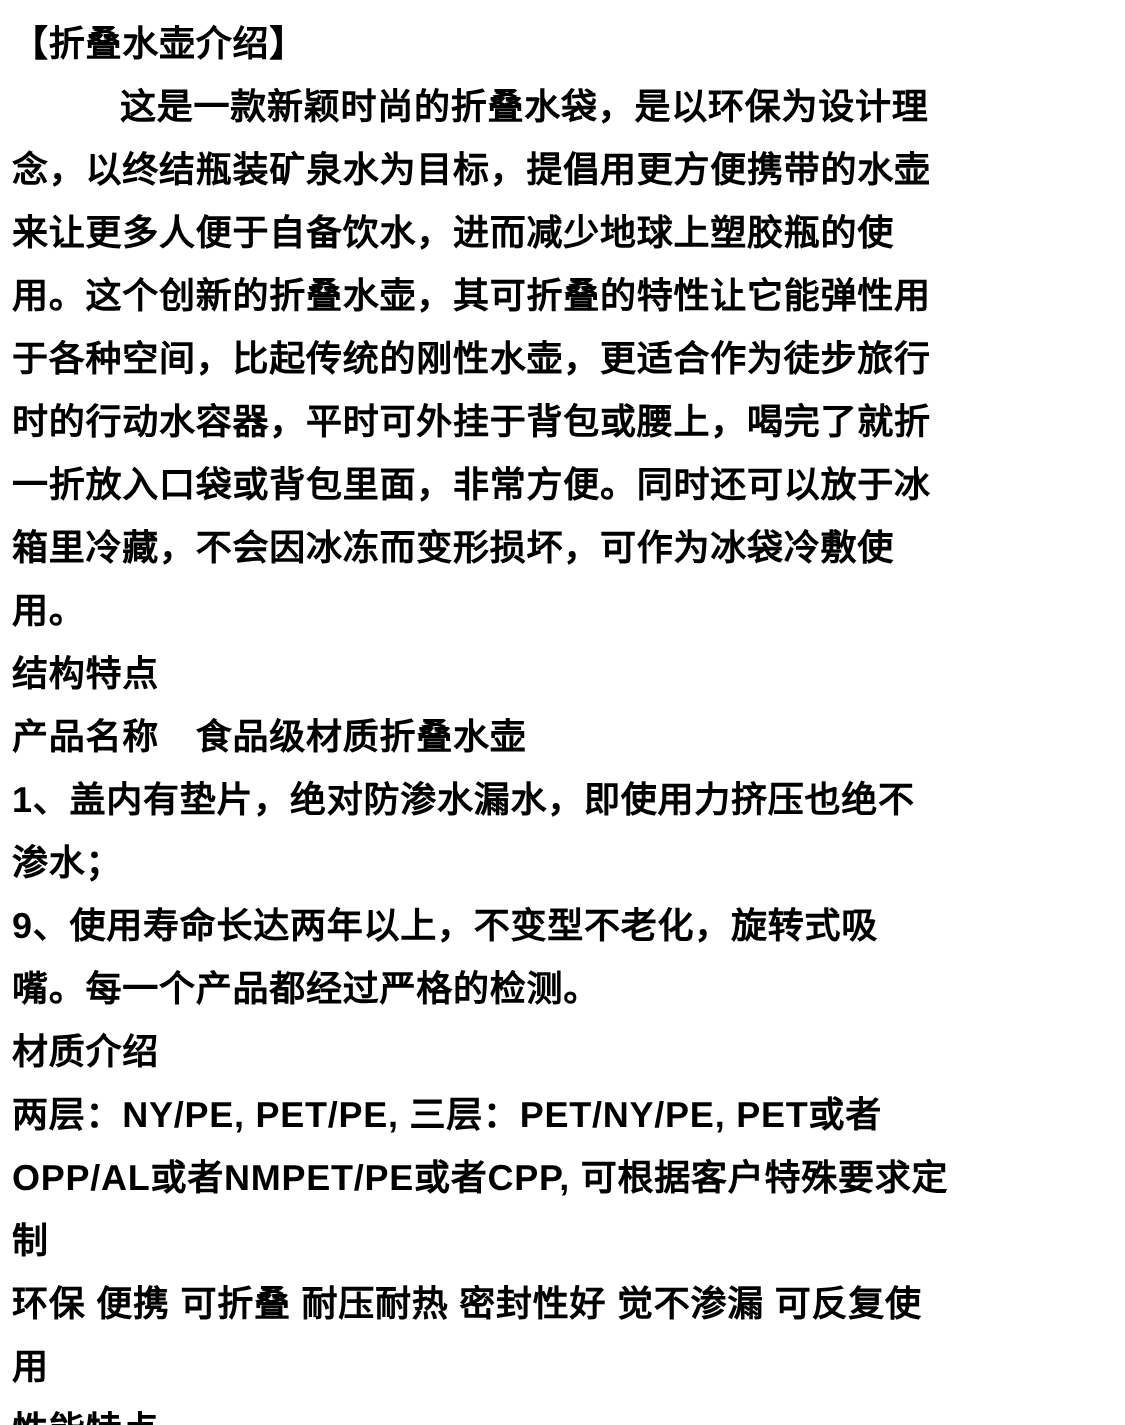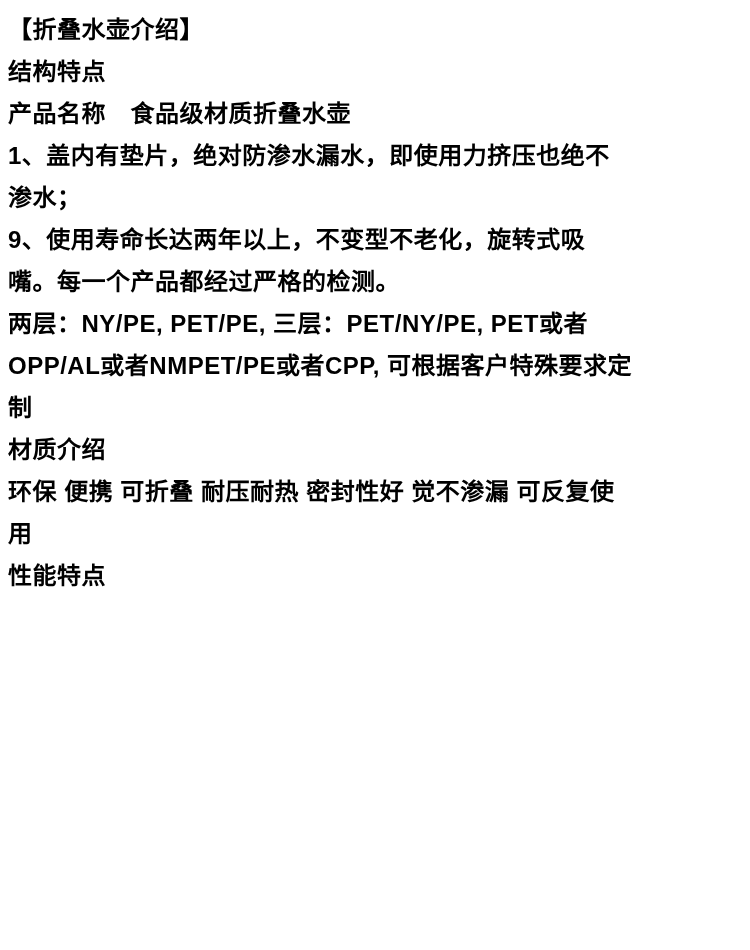--- a/index.html
+++ b/index.html
@@ -41,25 +41,26 @@
   .indent-first {
     text-indent: 3em;
   }
 </style>
 </head>
 <body style="background: rgb(255, 255, 255); color: rgb(0, 0, 0);">
 
 <main class="doc">
   <h2 class="heading">【折叠水壶介绍】</h2>
 
+  <p class="para indent-first">这是一款新颖时尚的折叠水袋，是以环保为设计理念，以终结瓶装矿泉水为目标，提倡用更方便携带的水壶来让更多人便于自备饮水，进而减少地球上塑胶瓶的使用。这个创新的折叠水壶，其可折叠的特性让它能弹性用于各种空间，比起传统的刚性水壶，更适合作为徒步旅行时的行动水容器，平时可外挂于背包或腰上，喝完了就折一折放入口袋或背包里面，非常方便。同时还可以放于冰箱里冷藏，不会因冰冻而变形损坏，可作为冰袋冷敷使用。</p>
 
 
   <div id="info-rows">
       <div class="para">结构特点</div>
       <div class="para">产品名称　食品级材质折叠水壶</div>
       <div class="para">1、盖内有垫片，绝对防渗水漏水，即使用力挤压也绝不渗水；</div>
       <div class="para">9、使用寿命长达两年以上，不变型不老化，旋转式吸嘴。每一个产品都经过严格的检测。</div>
+      <div class="para">材质介绍</div>
       <div class="para">两层：NY/PE, PET/PE, 三层：PET/NY/PE, PET或者OPP/AL或者NMPET/PE或者CPP, 可根据客户特殊要求定制</div>
-      <div class="para">材质介绍</div>
       <div class="para">环保 便携 可折叠 耐压耐热 密封性好 觉不渗漏 可反复使用</div>
       <div class="para">性能特点</div>
     </div>
 </main>
 
 </body></html>

